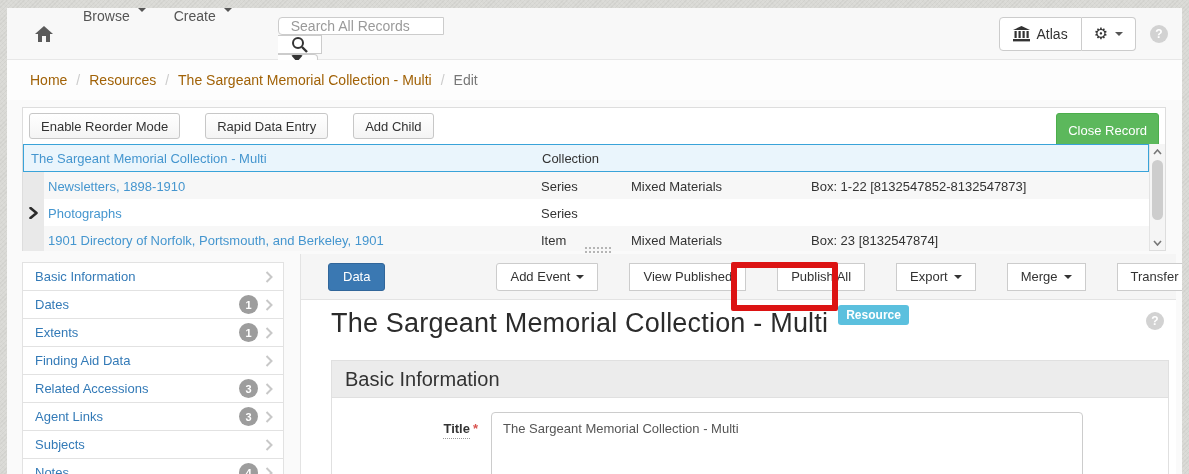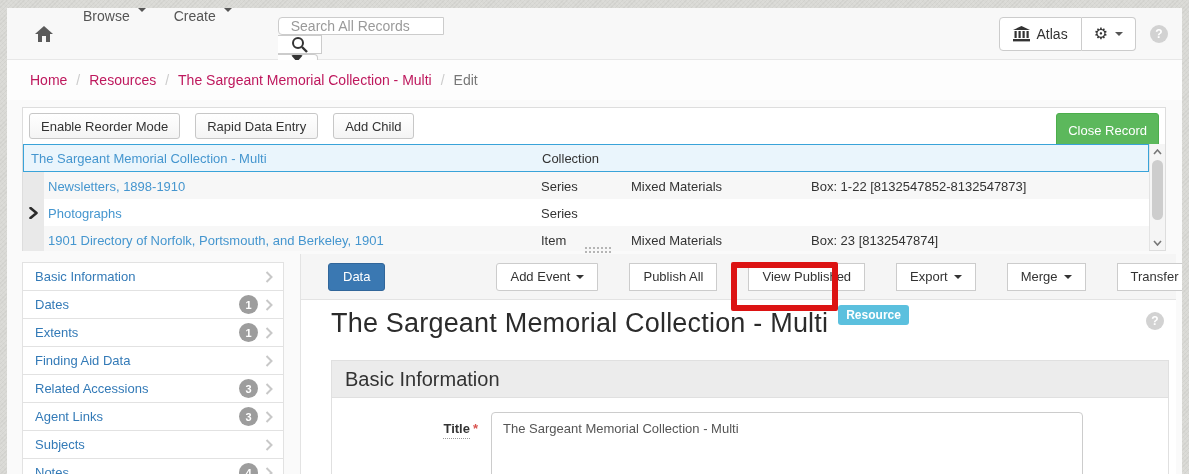--- a/index.html
+++ b/index.html
@@ -52,33 +52,33 @@
   .help-circle {
     width:18px; height:18px; border-radius:50%; background:#d2d2d2; color:#fff;
     font-size:12px; font-weight:bold; display:flex; align-items:center; justify-content:center; cursor:pointer;
   }
 
   
   .breadcrumb {
     position:absolute; left:0; top:52px; right:0; height:40px; background:#fdfdfd;
     display:flex; align-items:center; padding:0 23px; font-size:14px; gap:9px;
   }
-  .crumb-link { color:#be185d; cursor:pointer; }
+  .crumb-link { color:#a16207; cursor:pointer; }
   .crumb-sep { color:#ccc; }
   .crumb-current { color:#777; }
 
   
   .content-bg { position:absolute; left:0; top:92px; right:0; bottom:0; background:#fafafa; }
 
   
   .tree-panel {
     position:absolute; left:15px; top:99px; width:1144px; height:144px;
     background:#fff; border:1px solid #ddd;
   }
-  .tree-toolbar { position:absolute; left:6px; top:5px; right:6px; height:27px; display:flex; gap:15px; }
+  .tree-toolbar { position:absolute; left:6px; top:5px; right:6px; height:27px; display:flex; gap:25px; }
   .btn-default {
     height:26px; padding:0 11px; font-size:13px; color:#333;
     background:linear-gradient(#fff,#f4f4f4); border:1px solid #c7c7c7; border-radius:3px; cursor:pointer;
     font-family:"Liberation Sans",sans-serif;
   }
   .btn-close-record {
     margin-left:auto; height:34px; padding:0 11px; font-size:13px; color:#fff;
     background:#5cb85c; border:1px solid #4cae4c; border-radius:3px; cursor:pointer;
     font-family:"Liberation Sans",sans-serif;
   }
@@ -401,24 +401,24 @@
 
   <div class="record-pane">
     <div class="record-toolbar">
       <button class="btn-save">Data</button>
       <div class="btn-group">
         <button class="grp-btn">
           <span>Add Event</span>
           <span class="caret-dark"></span>
         </button>
         <button class="grp-btn">
+          <span>View Published</span>
+        </button>
+        <button class="grp-btn">
           <span>Publish All</span>
-        </button>
-        <button class="grp-btn">
-          <span>View Published</span>
         </button>
         <button class="grp-btn">
           <span>Export</span>
           <span class="caret-dark"></span>
         </button>
         <button class="grp-btn">
           <span>Merge</span>
           <span class="caret-dark"></span>
         </button>
         <button class="grp-btn">

